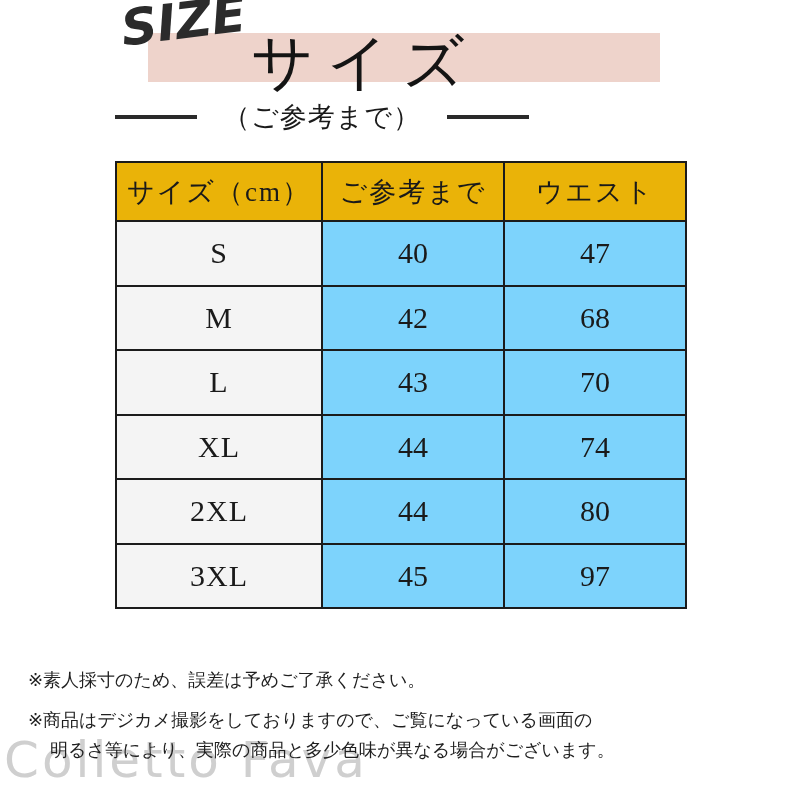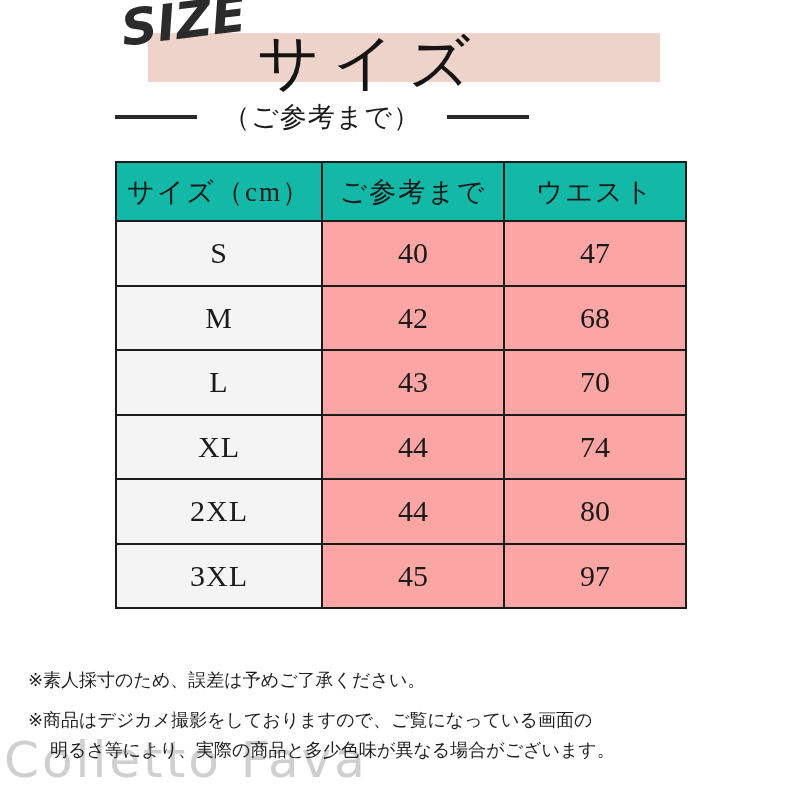--- a/index.html
+++ b/index.html
@@ -15,40 +15,40 @@
   }
   
   .accent-bar{position:absolute;left:148px;top:33px;width:512px;height:49px;background:#eed3cb;z-index:1;}
   .graffiti{
     position:absolute;left:118px;top:0px;z-index:3;
     font-family:"DejaVu Sans","Liberation Sans",sans-serif;
     font-size:50px;font-weight:bold;font-style:italic;color:#2b2b2b;
     letter-spacing:0px;transform:rotate(-7deg);transform-origin:left top;white-space:nowrap;
   }
   .big-title{
-    position:absolute;left:12px;top:22px;width:704px;z-index:2;text-align:center;
+    position:absolute;left:6px;top:22px;width:704px;z-index:2;text-align:center;
     font-size:61px;color:#141414;letter-spacing:13px;text-indent:13px;white-space:nowrap;
   }
   .subtitle-row{
     position:absolute;left:0;top:99px;width:644px;z-index:2;
     display:flex;justify-content:center;align-items:center;gap:26px;
   }
   .dash{width:82px;height:4px;background:#2a2a2a;}
   .subtitle{font-size:27px;color:#1a1a1a;letter-spacing:1px;white-space:nowrap;}
   
   .size-table{
     position:absolute;left:115px;top:161px;z-index:2;
     border-collapse:collapse;table-layout:fixed;width:570px;
   }
   .size-table th,.size-table td{
     border:2px solid #1b1b1b;text-align:center;vertical-align:middle;
     padding:0;overflow:hidden;
   }
-  .size-table th{height:57px;background:#14b8a6;font-size:27px;font-weight:normal;color:#1a1a1a;letter-spacing:2px;}
-  .size-table td{height:62.5px;font-size:30px;color:#1a1a1a;background:#fca5a5;}
+  .size-table th{height:57px;background:#eab308;font-size:27px;font-weight:normal;color:#1a1a1a;letter-spacing:2px;}
+  .size-table td{height:62.5px;font-size:30px;color:#1a1a1a;background:#7dd3fc;}
   .size-table td.size-col{background:#f4f4f4;letter-spacing:1px;}
   .col-1{width:206px;}.col-2{width:182px;}.col-3{width:182px;}
   
   .note{
     position:absolute;z-index:2;font-family:"DejaVu Sans","Liberation Sans",sans-serif;
     font-size:18px;color:#1f1f1f;white-space:nowrap;letter-spacing:0px;
   }
   .note-1{left:28px;top:668px;}
   .note-2a{left:28px;top:708px;}
   .note-2b{left:50px;top:738px;}

